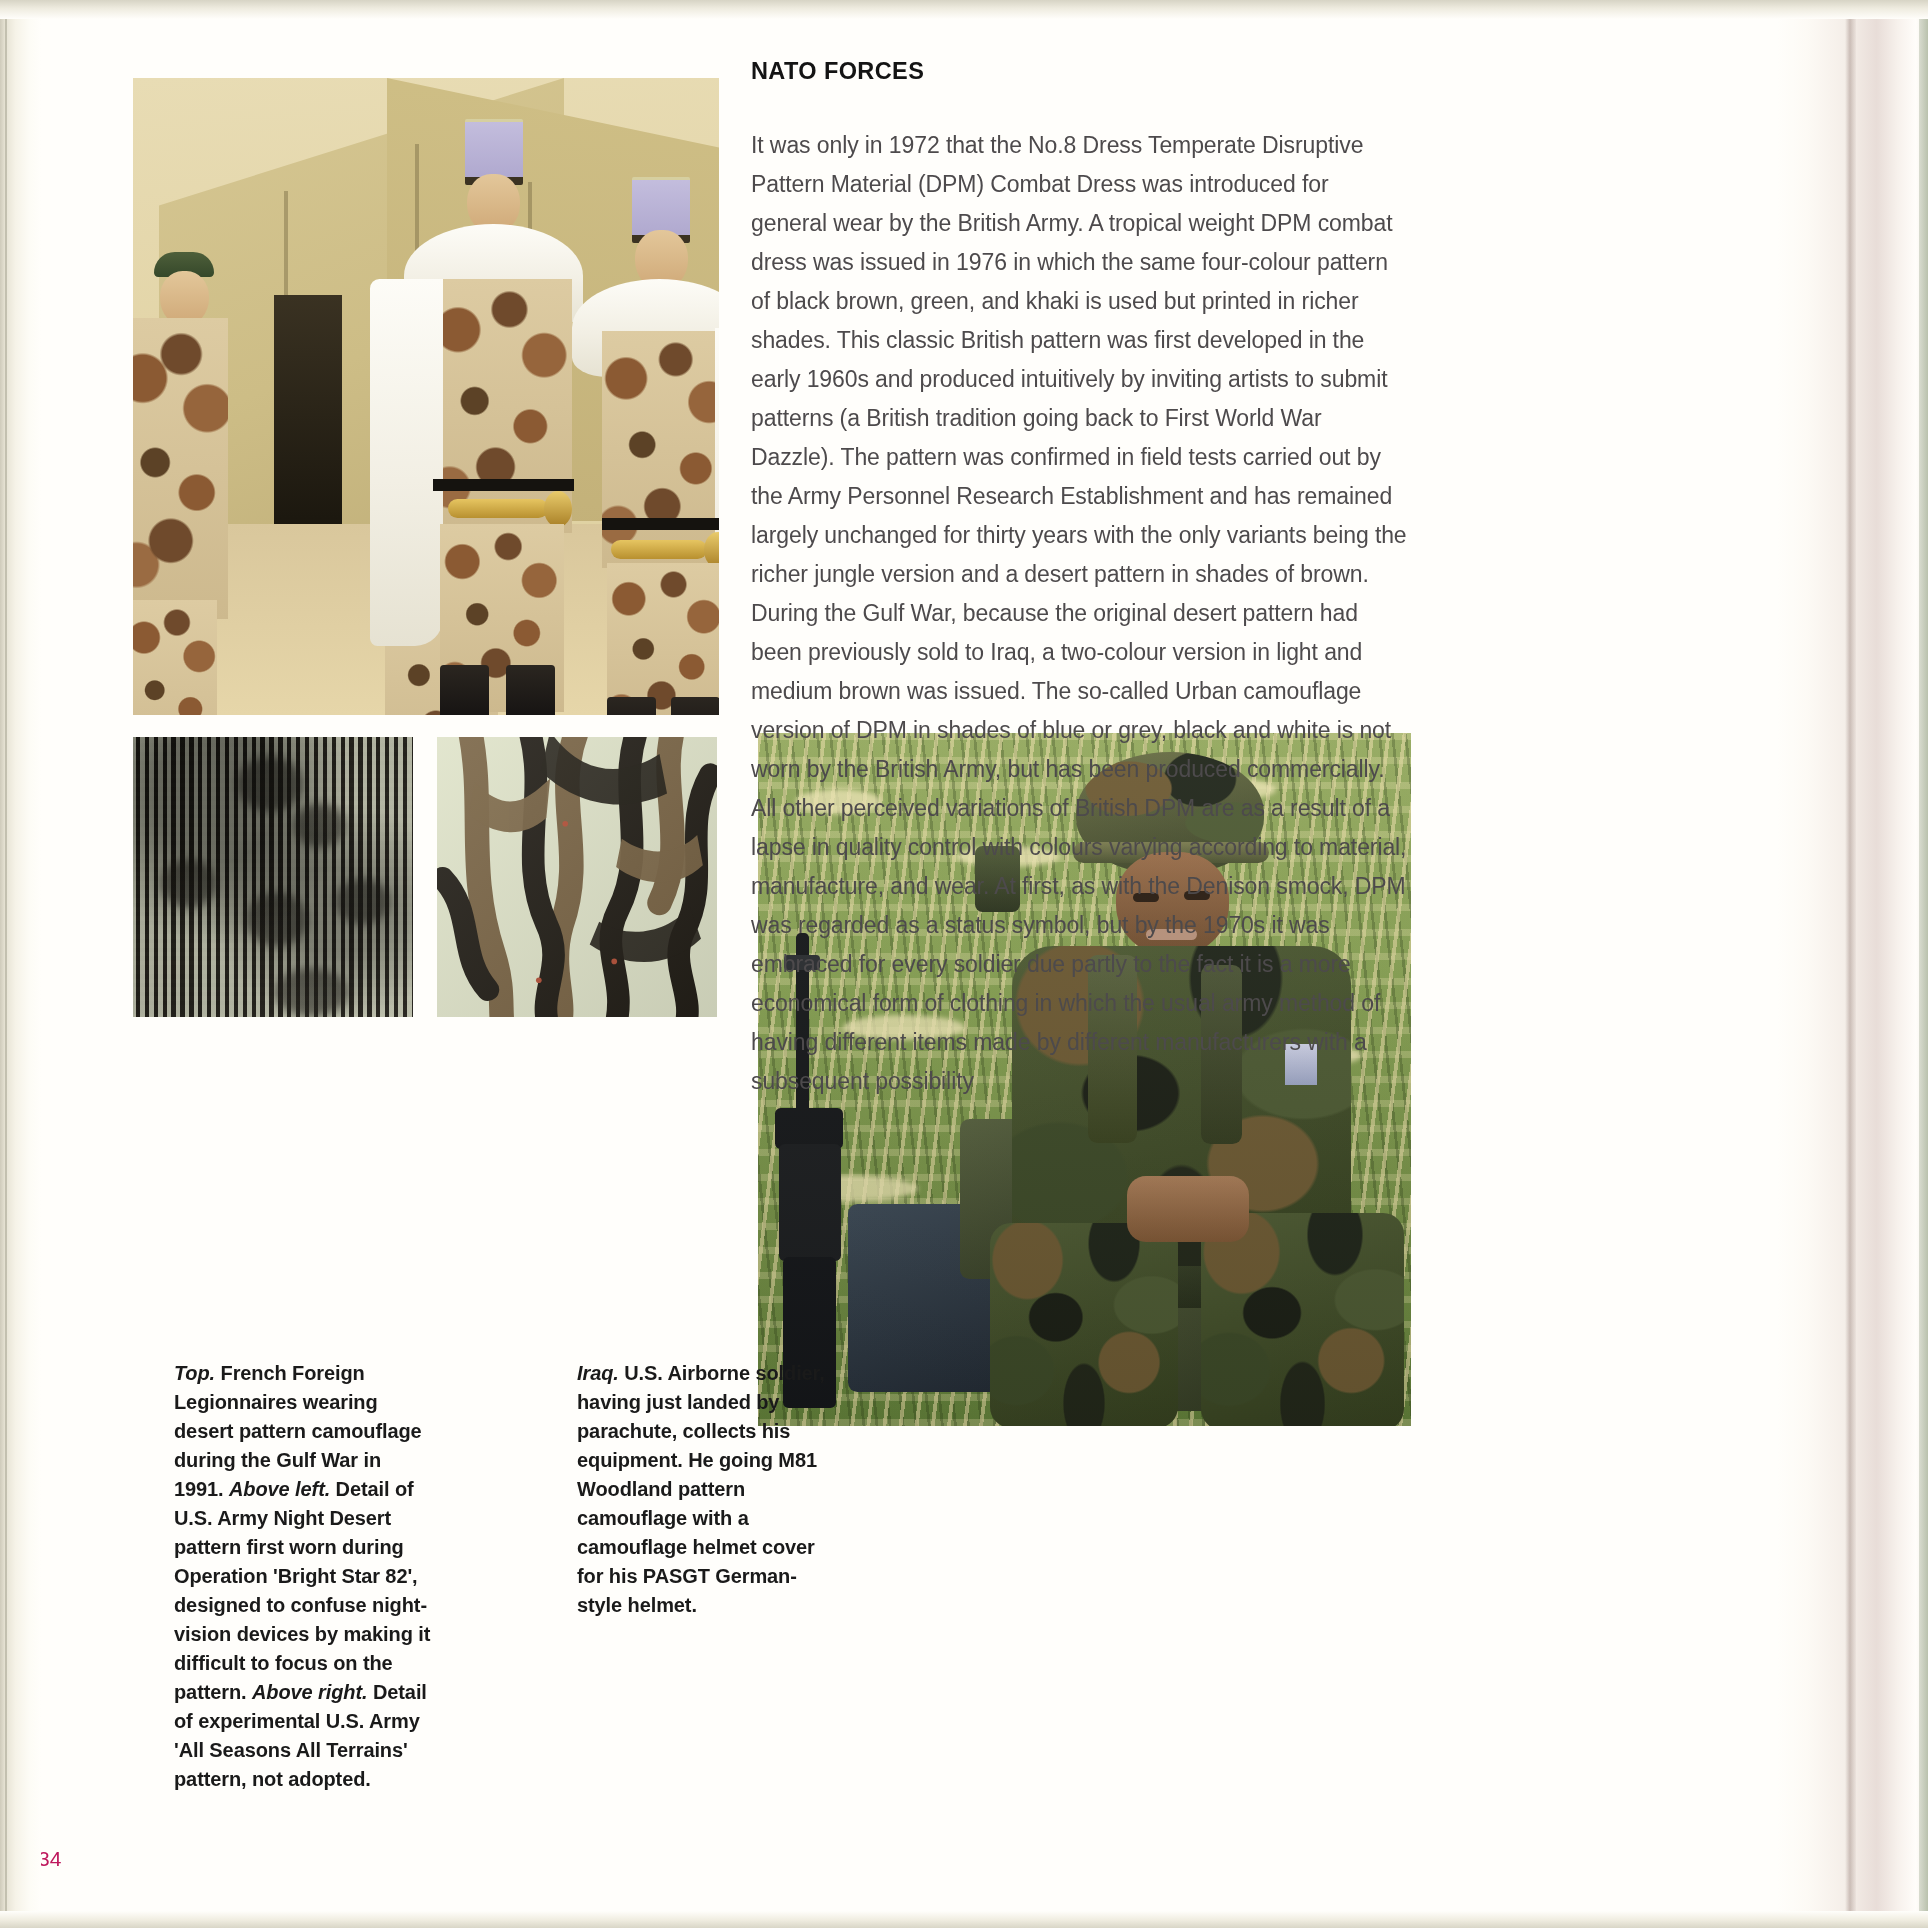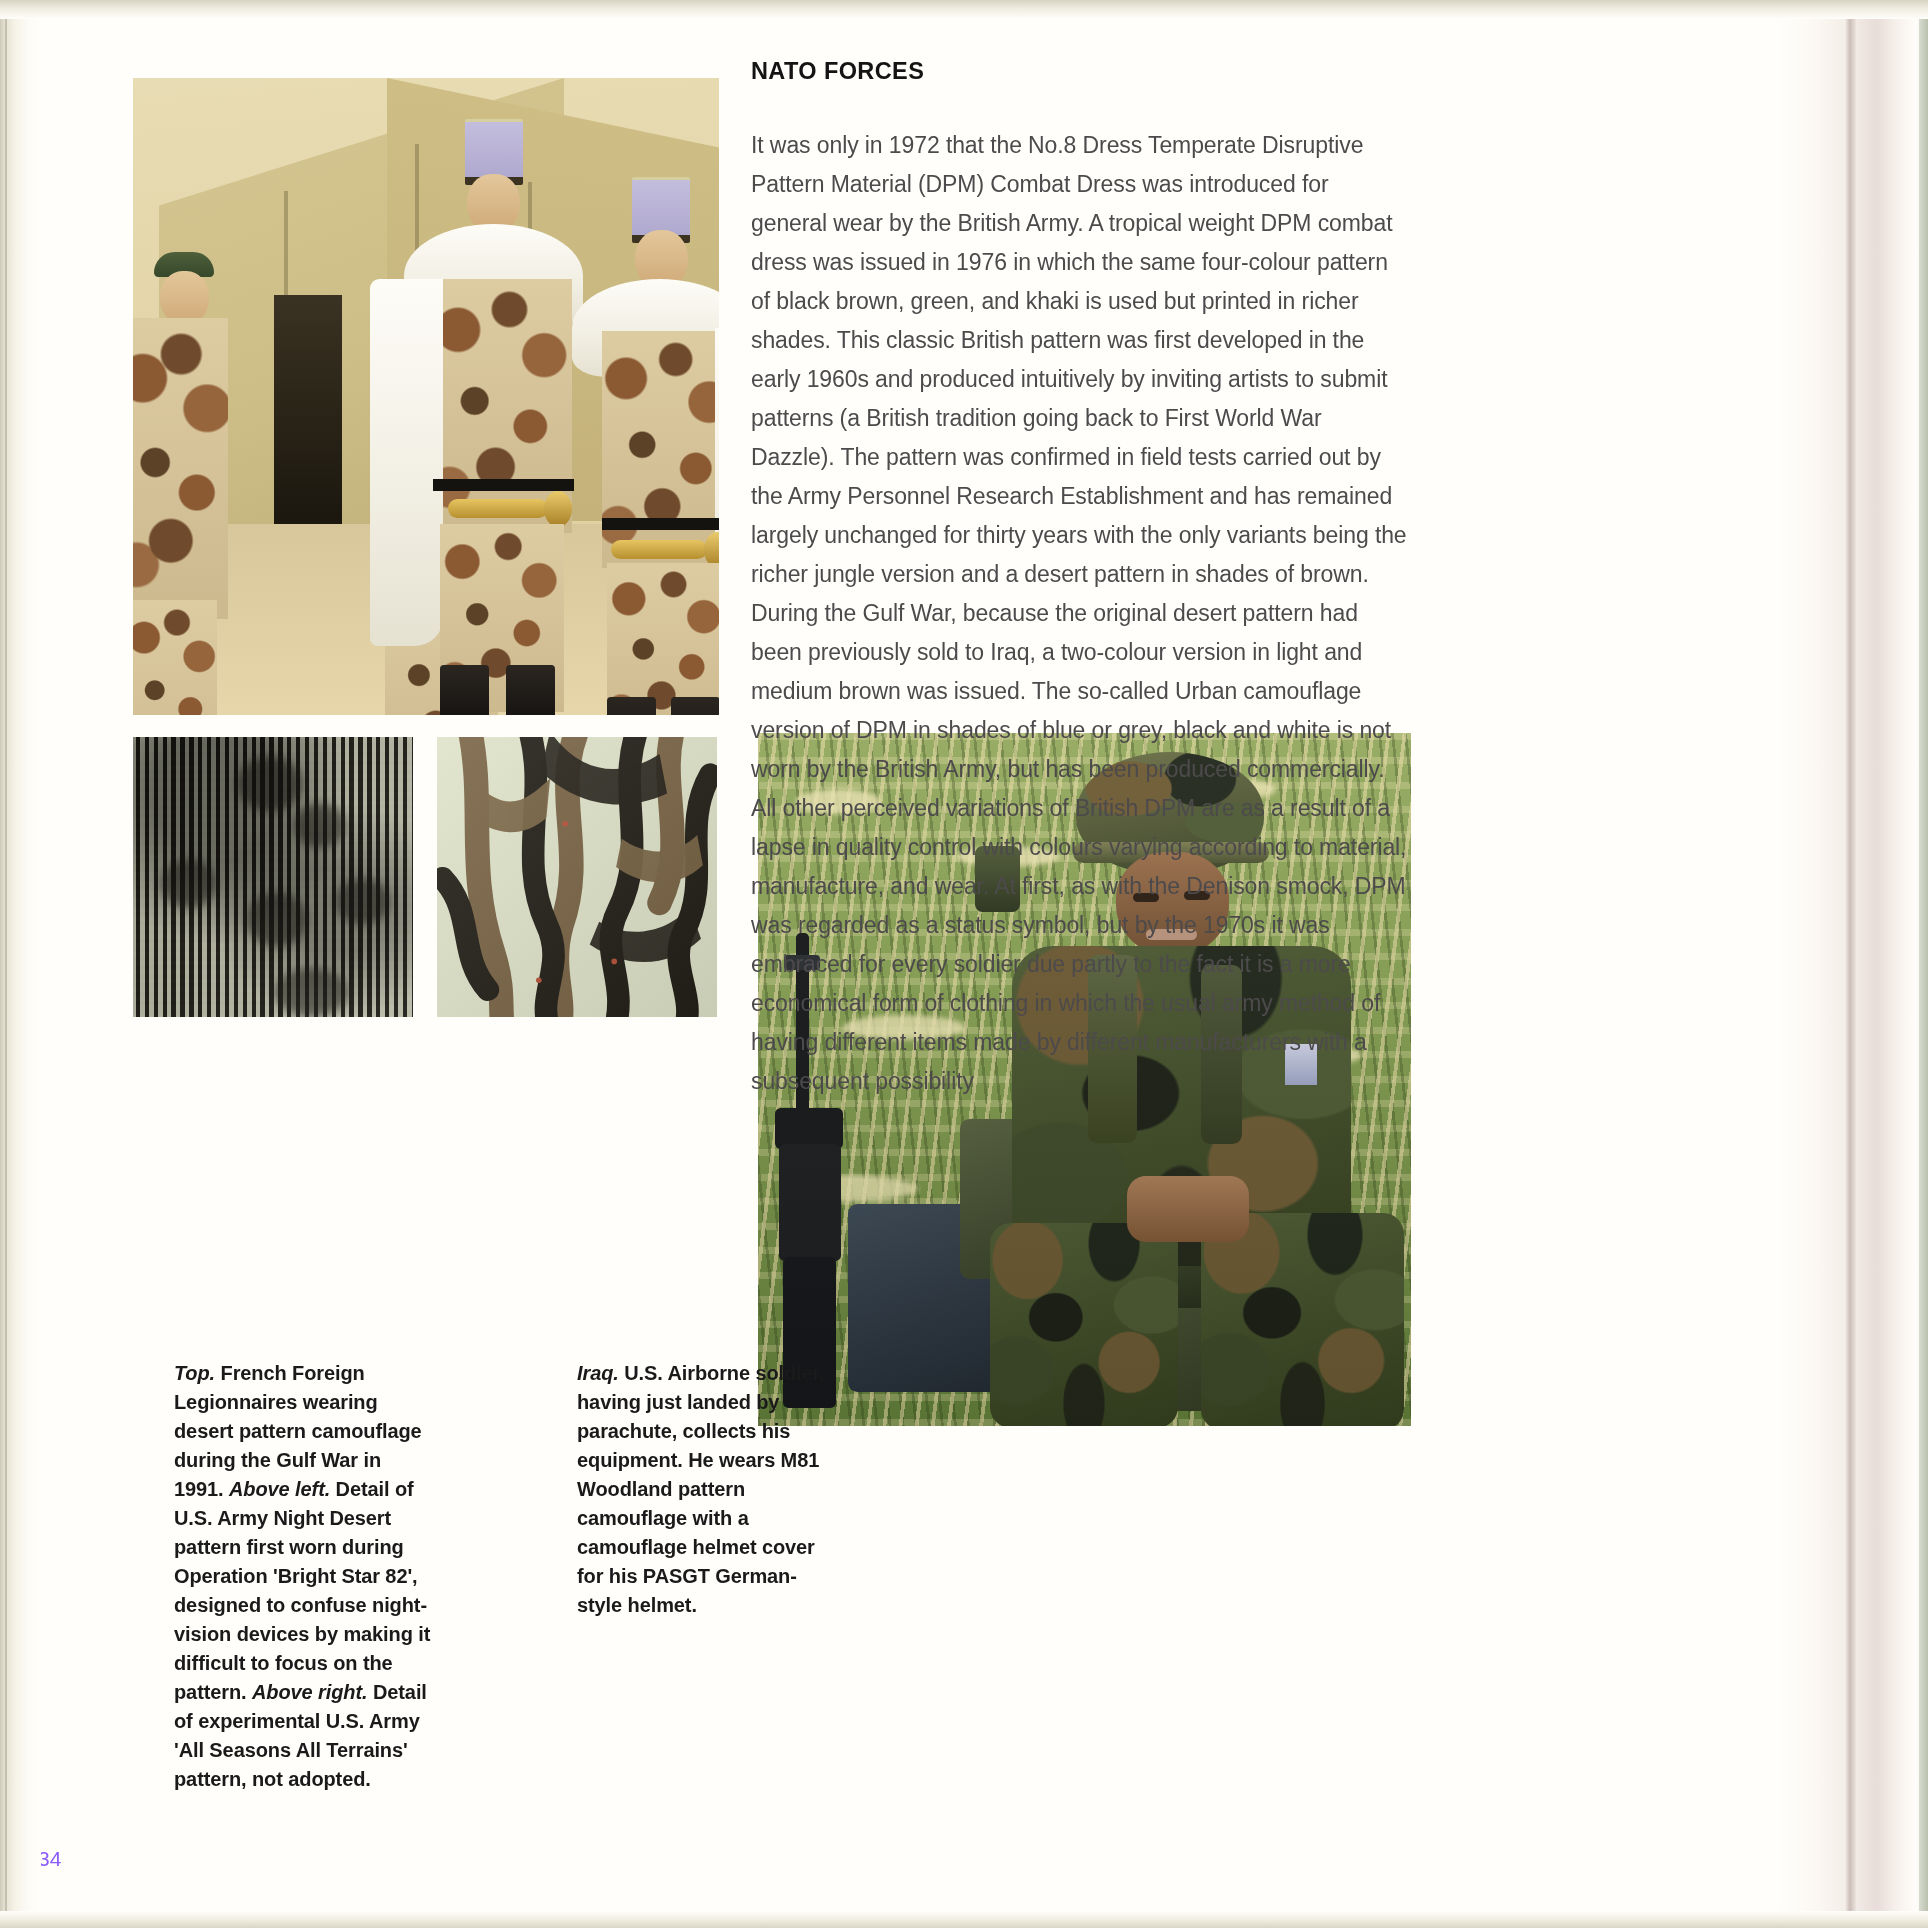--- a/index.html
+++ b/index.html
@@ -213,21 +213,21 @@
     font-weight:bold;
     color:#1a1a1a;
     letter-spacing:-0.1px;
   }
   .caption em{font-style:italic;}
   #caption-left{left:174px;top:1359px;width:259px;}
   #caption-right{left:577px;top:1359px;width:250px;}
 
   #folio{
     position:absolute;left:38px;top:1847px;
-    font-size:21px;color:#8b5cf6;
+    font-size:21px;color:#be185d;
   }
 </style>
 </head>
 <body>
 
 <div id="page">
 
   <div id="photo-legion">
     <div class="tent"></div>
     <div class="tent2"></div>
@@ -375,21 +375,21 @@
     </div>
     <div style="position:absolute;inset:0;background:linear-gradient(180deg,rgba(255,255,255,.05),rgba(0,0,0,.10));"></div>
   </div>
 
   <div id="article">
     <h2>NATO FORCES</h2>
     <p>It was only in 1972 that the No.8 Dress Temperate Disruptive Pattern Material (DPM) Combat Dress was introduced for general wear by the British Army. A tropical weight DPM combat dress was issued in 1976 in which the same four-colour pattern of black brown, green, and khaki is used but printed in richer shades. This classic British pattern was first developed in the early 1960s and produced intuitively by inviting artists to submit patterns (a British tradition going back to First World War Dazzle). The pattern was confirmed in field tests carried out by the Army Personnel Research Establishment and has remained largely unchanged for thirty years with the only variants being the richer jungle version and a desert pattern in shades of brown. During the Gulf War, because the original desert pattern had been previously sold to Iraq, a two-colour version in light and medium brown was issued. The so-called Urban camouflage version of DPM in shades of blue or grey, black and white is not worn by the British Army, but has been produced commercially. All other perceived variations of British DPM are as a result of a lapse in quality control with colours varying according to material, manufacture, and wear. At first, as with the Denison smock, DPM was regarded as a status symbol, but by the 1970s it was embraced for every soldier due partly to the fact it is a more economical form of clothing in which the usual army method of having different items made by different manufacturers with a subsequent possibility</p>
   </div>
 
   <div class="caption" id="caption-left"><em>Top.</em><span> French Foreign Legionnaires wearing desert pattern camouflage during the Gulf War in 1991. </span><em>Above left.</em><span> Detail of U.S. Army Night Desert pattern first worn during Operation 'Bright Star 82', designed to confuse night-vision devices by making it difficult to focus on the pattern. </span><em>Above right.</em><span> Detail of experimental U.S. Army 'All Seasons All Terrains' pattern, not adopted.</span></div>
-  <div class="caption" id="caption-right"><em>Iraq.</em><span> U.S. Airborne soldier, having just landed by parachute, collects his equipment. He wears M81 Woodland pattern camouflage with a camouflage helmet cover for his PASGT German-style helmet.</span></div>
+  <div class="caption" id="caption-right"><em>Iraq.</em><span> U.S. Airborne soldier, having just landed by parachute, collects his equipment. He going M81 Woodland pattern camouflage with a camouflage helmet cover for his PASGT German-style helmet.</span></div>
 
   <div id="folio">34</div>
 
   <div class="edge-left"></div>
   <div class="edge-right">
     <div class="fold"></div>
     <div class="outer"></div>
   </div>
   <div class="edge-top"></div>
   <div class="edge-bottom"></div>

